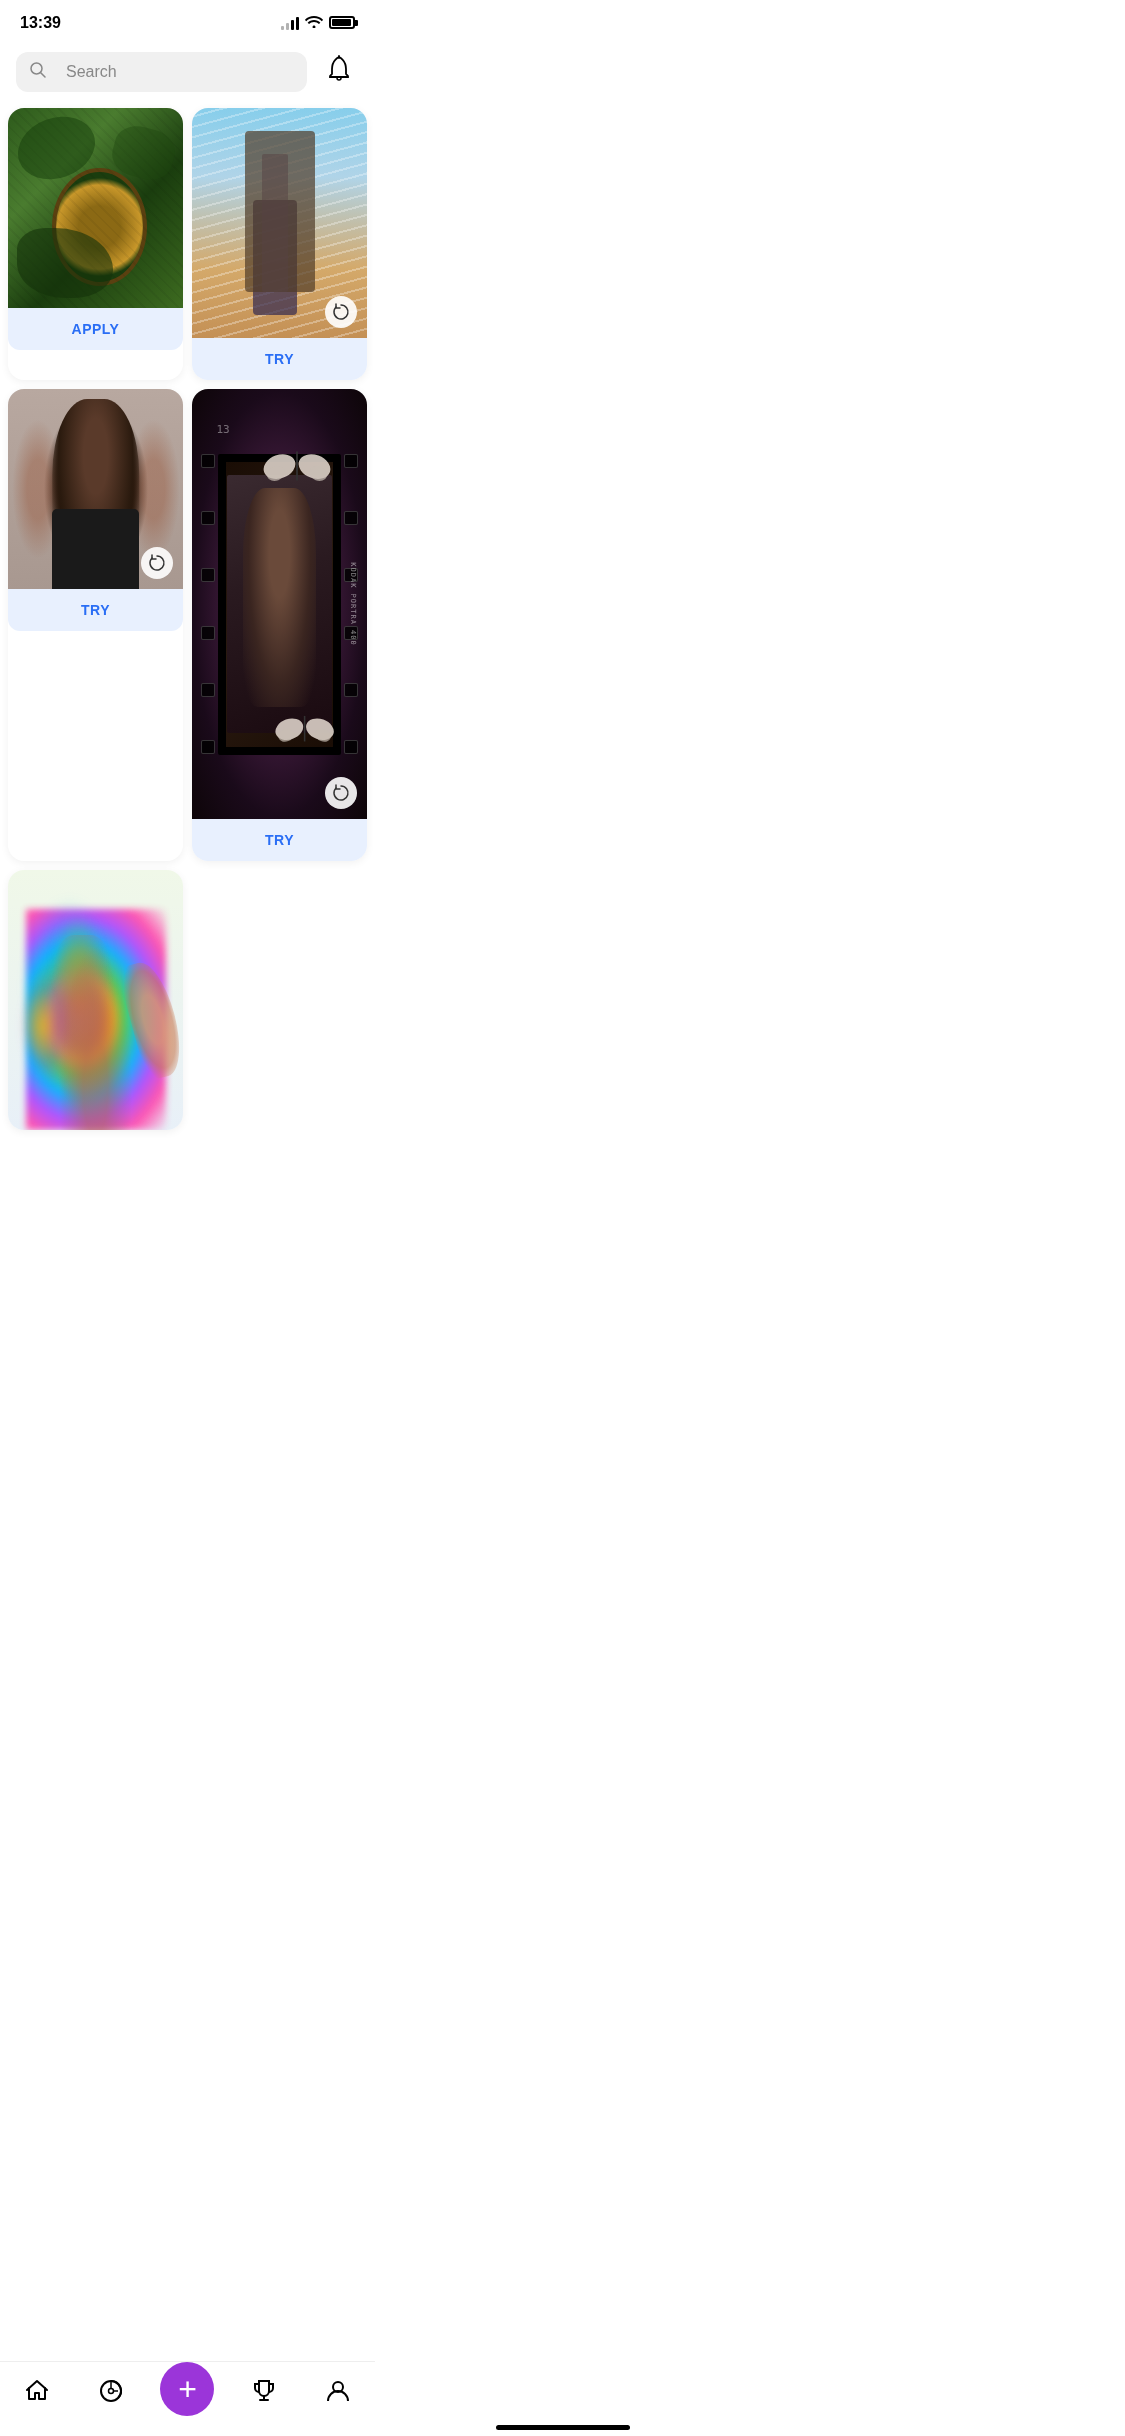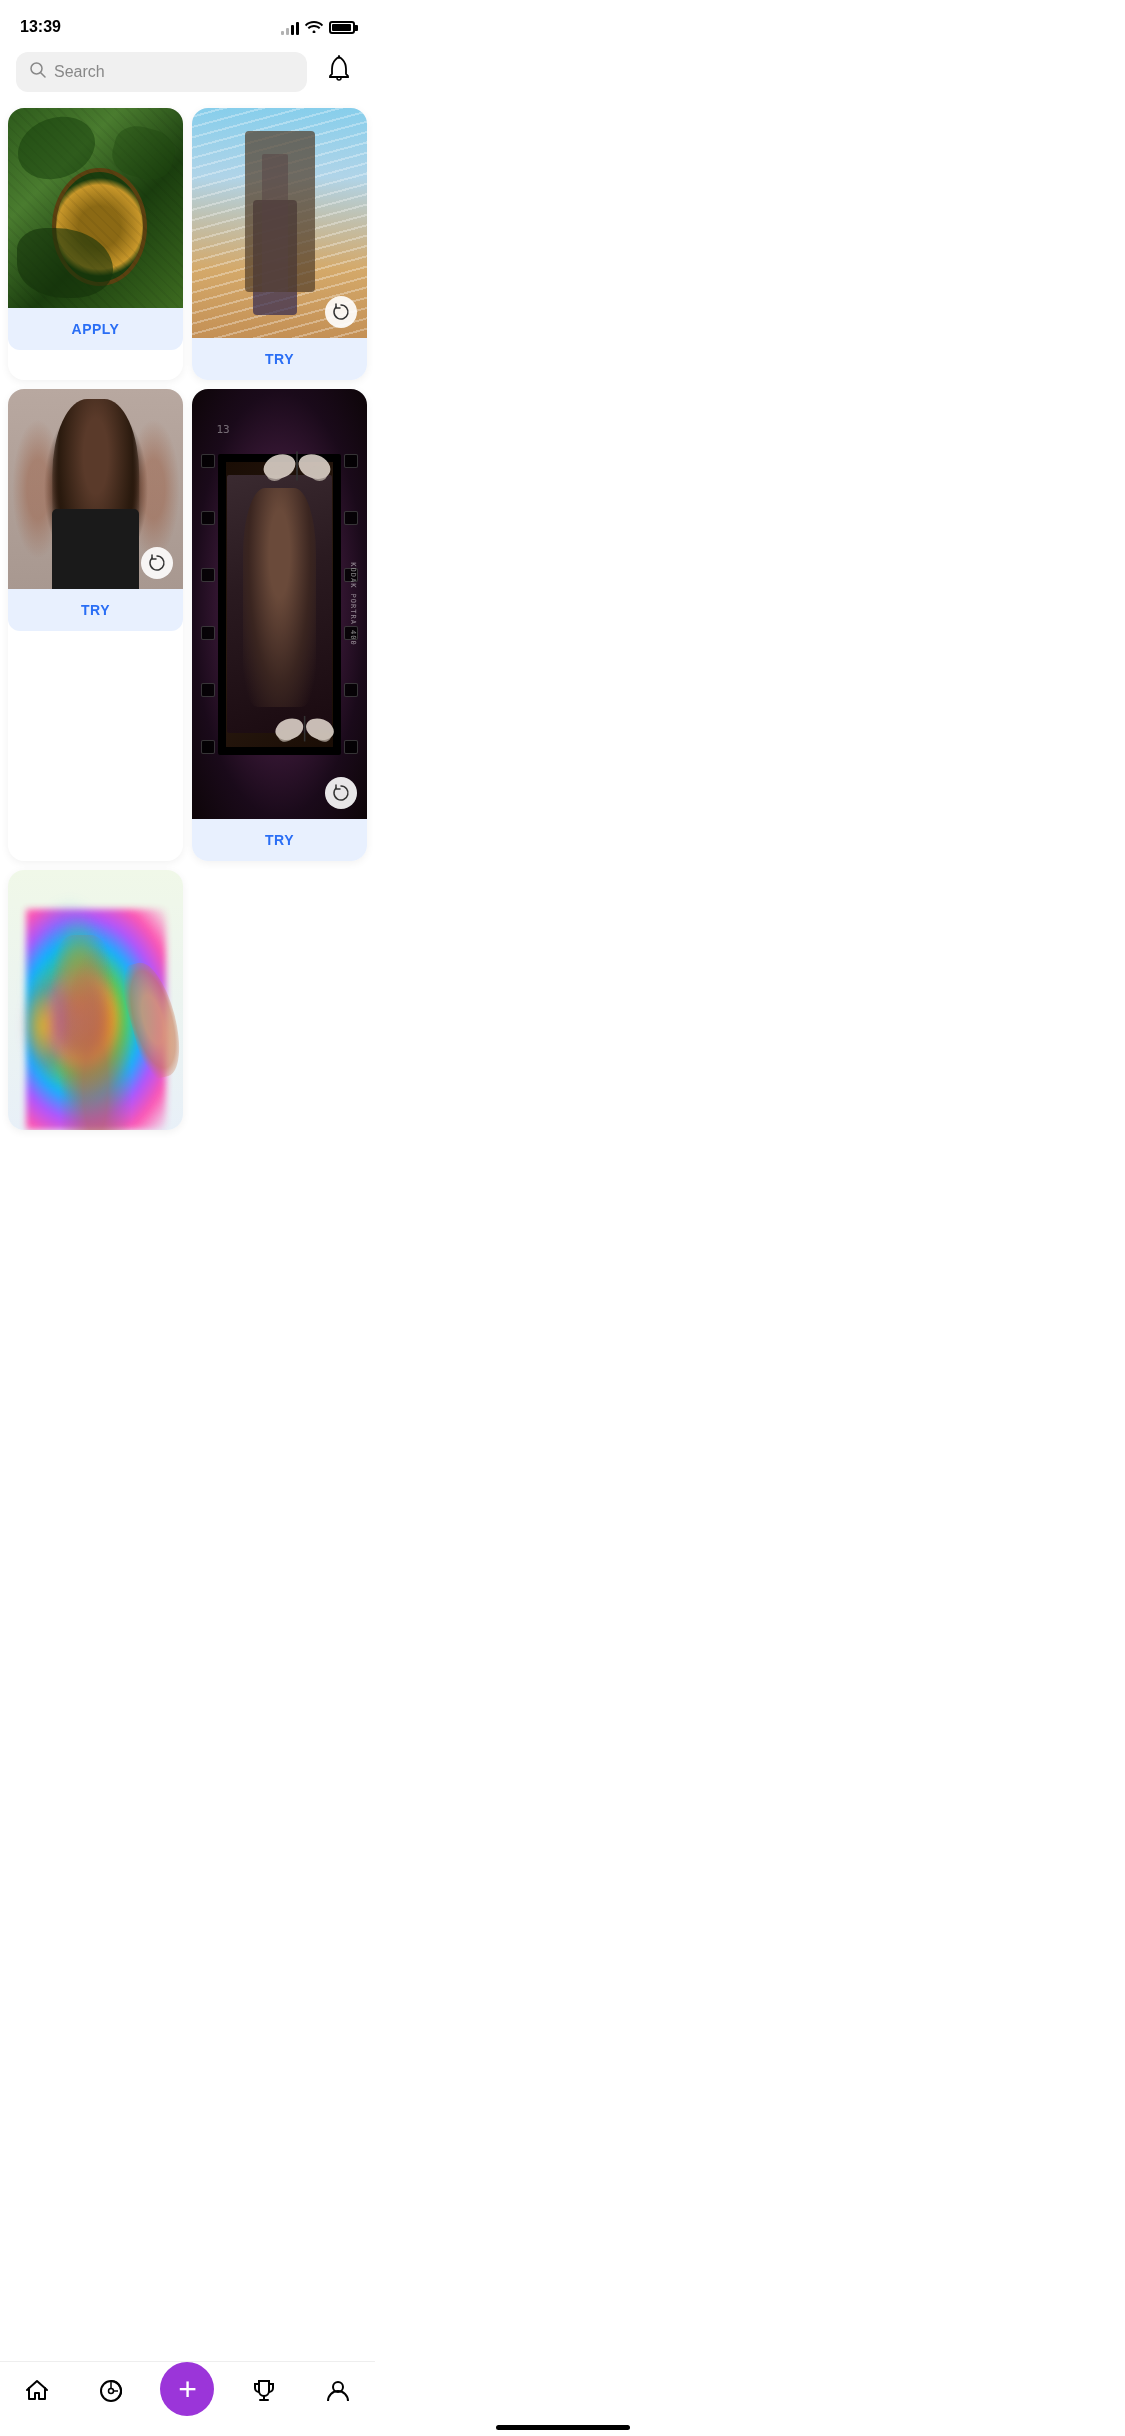--- a/index.html
+++ b/index.html
@@ -11,22 +11,22 @@
       background: #ffffff;
       font-family: -apple-system, BlinkMacSystemFont, 'Helvetica Neue', sans-serif;
       overflow-x: hidden;
       position: relative;
     }
 
     
     .status-bar {
       display: flex;
       justify-content: space-between;
-      align-items: flex-end;
-      padding: 2px 20px 8px;
+      align-items: flex-start;
+      padding: 14px 20px 8px;
       height: 44px;
     }
 
     .status-time {
       font-size: 16px;
       font-weight: 700;
       color: #000;
     }
 
     .status-icons {
@@ -92,21 +92,21 @@
       gap: 12px;
     }
 
     .search-bar {
       flex: 1;
       background: #f0f0f0;
       border-radius: 12px;
       display: flex;
       align-items: center;
       padding: 10px 14px;
-      gap: 8px;
+      gap: 20px;
     }
 
     .search-icon {
       color: #888;
       font-size: 16px;
     }
 
     .search-text {
       color: #888;
       font-size: 16px;

